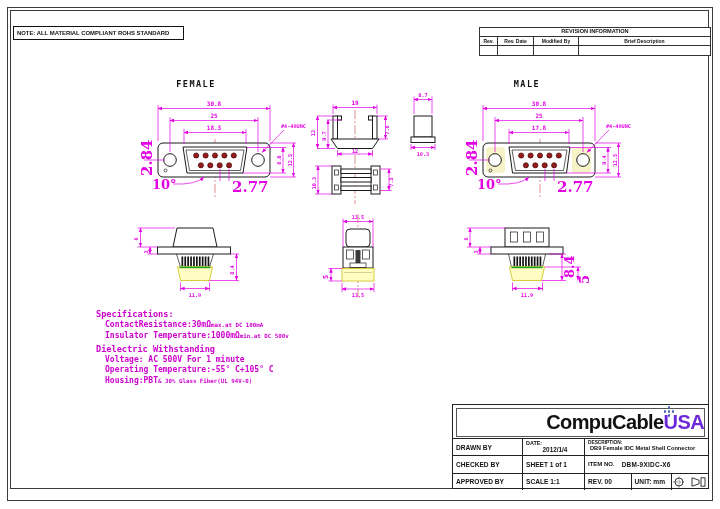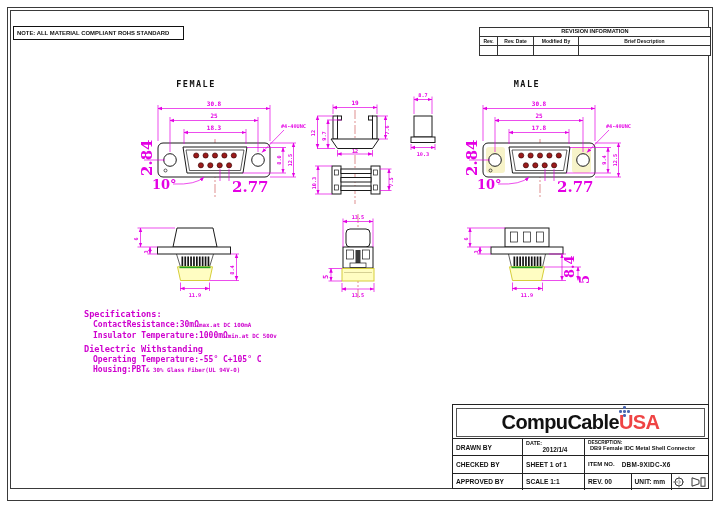--- a/index.html
+++ b/index.html
@@ -11,31 +11,31 @@
   .note-box{left:13px;top:26px;width:166px;height:12px;border:1px solid #111;
             font:700 5.9px "Liberation Sans",sans-serif;display:flex;align-items:center;padding-left:3px;background:#fff}
   
   .rev-table{left:479px;top:27px;width:230px;border:1px solid #333;background:#fff}
   .rev-title{height:8px;line-height:8px;border-bottom:1px solid #333;text-align:center;font:700 5.6px "Liberation Sans",sans-serif}
   .rev-row{display:flex;height:8px}
   .rev-row.empty{height:9px;border-top:1px solid #333}
   .rc{border-right:1px solid #333;font:700 5px "Liberation Sans",sans-serif;line-height:8px;text-align:center;box-sizing:border-box}
   .rc.c1{width:18px}.rc.c2{width:36px}.rc.c3{width:45px}.rc.c4{flex:1;border-right:none}
   
-  .specs{left:84px;top:309px;color:#CE00CE;white-space:nowrap}
+  .specs{left:96px;top:309px;color:#CE00CE;white-space:nowrap}
   .sp-h{font:700 8.6px "DejaVu Sans Mono",monospace;line-height:11px}
   .sp-h.second{margin-top:2px}
   .sp-l{font:700 8px "DejaVu Sans Mono",monospace;line-height:10.8px;padding-left:9px}
   .sp-l .sm{font-size:5.8px}
   
   .tb{left:452px;top:404px;width:257px;height:85px;border:1.4px solid #222;background:#fff;box-sizing:border-box}
   .tb-logo{position:absolute;left:3px;top:3px;right:3px;height:27px;border:1px solid #555;
-           display:flex;align-items:center;justify-content:center}
+           display:flex;align-items:center;justify-content:flex-end}
   .lg{font:700 20px "Liberation Sans",sans-serif;letter-spacing:-0.6px;color:#111}
-  .lg-blue{color:#ef4444;position:relative}
+  .lg-blue{color:#6d28d9;position:relative}
   .dt{position:absolute;width:2.6px;height:2.6px;background:#4A66B0;border-radius:50%}
   .d1{left:4px;top:-5px}.d2{left:0px;top:-1px}.d3{left:4px;top:-1px}.d4{left:8px;top:-1px}.d5{left:4px;top:3px}
   .tb-grid{position:absolute;left:0;right:0;top:33px;bottom:0}
   .tb-row{display:flex;height:17.3px;border-top:1px solid #222;box-sizing:border-box}
   .tc{border-right:1px solid #222;box-sizing:border-box;display:flex;align-items:center;
       padding-left:3px;font:700 6.6px "Liberation Sans",sans-serif;overflow:hidden}
   .w1{width:70px}.w2{width:62px}.w3{flex:1;border-right:none}
   .stack{flex-direction:column;align-items:flex-start;justify-content:flex-start;padding-top:1px}
   .stack .lbl{font-size:5.4px}
   .stack .val{align-self:center;font-size:6.4px}
@@ -341,20 +341,23 @@
 <div class="abs specs">
   <div class="sp-h">Specifications:</div>
   <div class="sp-l">
     <span>ContactResistance:30mΩ</span><span class="sm">max.at DC 100mA</span>
   </div>
   <div class="sp-l">
     <span>Insulator Temperature:1000mΩ</span><span class="sm">min.at DC 500v</span>
   </div>
   <div class="sp-h second">Dielectric Withstanding</div>
   <div class="sp-l">
+    <span>Voltage: AC 500V For 1 minute</span>
+  </div>
+  <div class="sp-l">
     <span>Operating Temperature:-55° C+105° C</span>
   </div>
   <div class="sp-l">
     <span>Housing:PBT</span><span class="sm">&amp; 30% Glass Fiber(UL 94V-0)</span>
   </div>
 </div>
 
 <div class="abs tb">
   <div class="tb-logo">
     <span class="lg">CompuCable</span>

